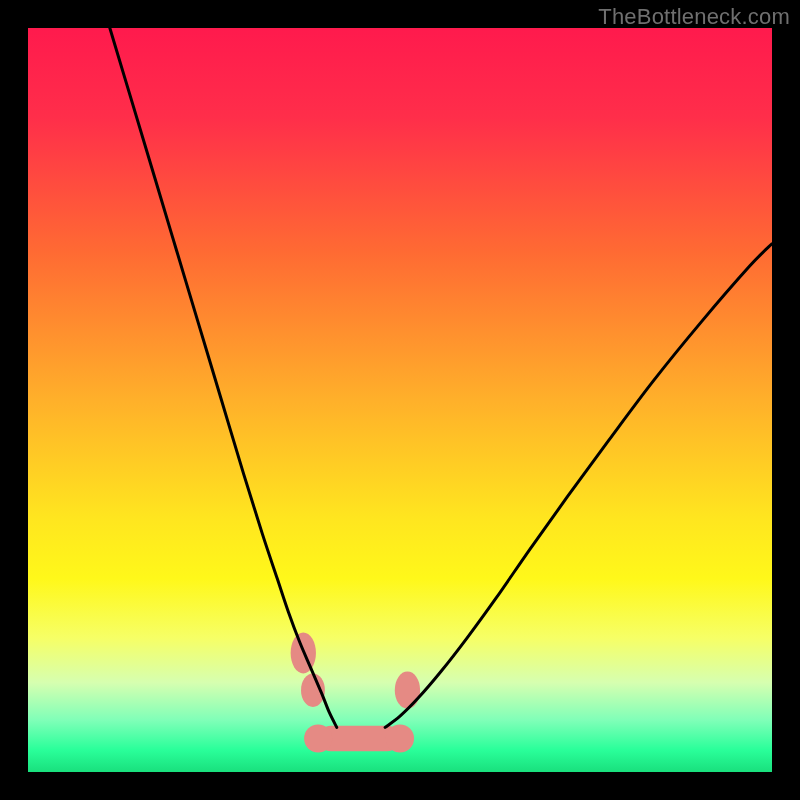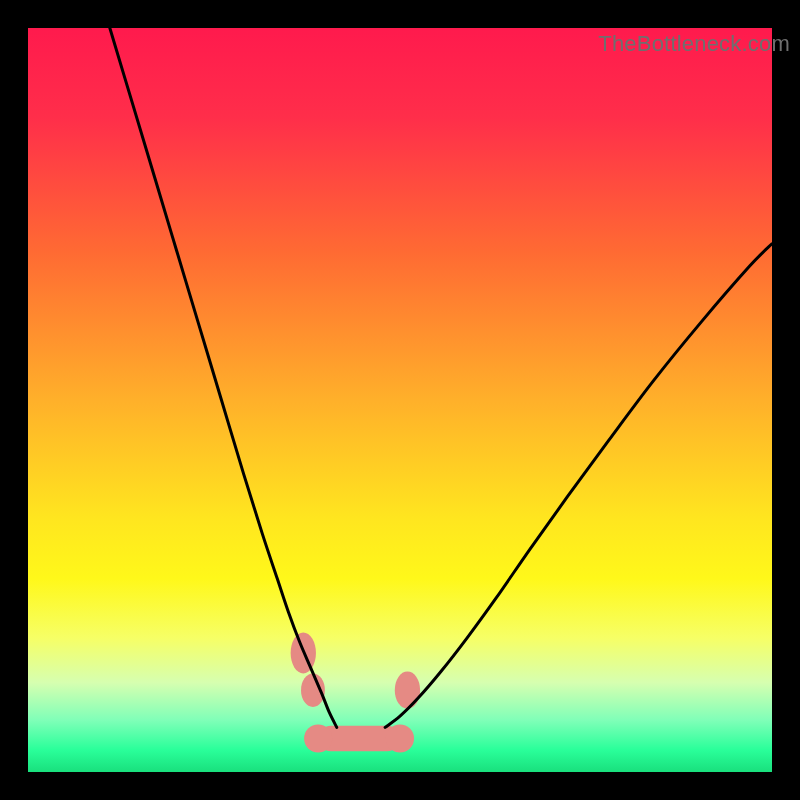--- a/index.html
+++ b/index.html
@@ -28,21 +28,20 @@
     overflow: hidden;
   }
   .watermark {
     position: absolute;
     top: 4px;
     right: 10px;
     color: #6f6f6f;
     font-size: 22px;
     font-weight: 500;
     letter-spacing: 0.2px;
-    margin-top: 27px;
   }
   svg {
     display: block;
   }
 </style>
 </head>
 <body>
 
 <div class="frame">
   <div class="plot-area">

